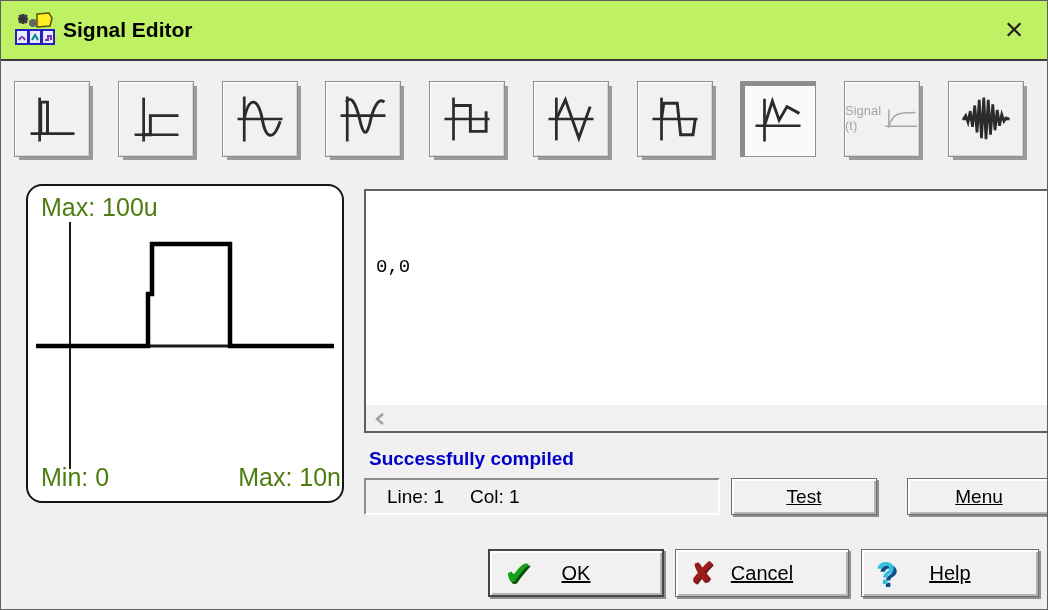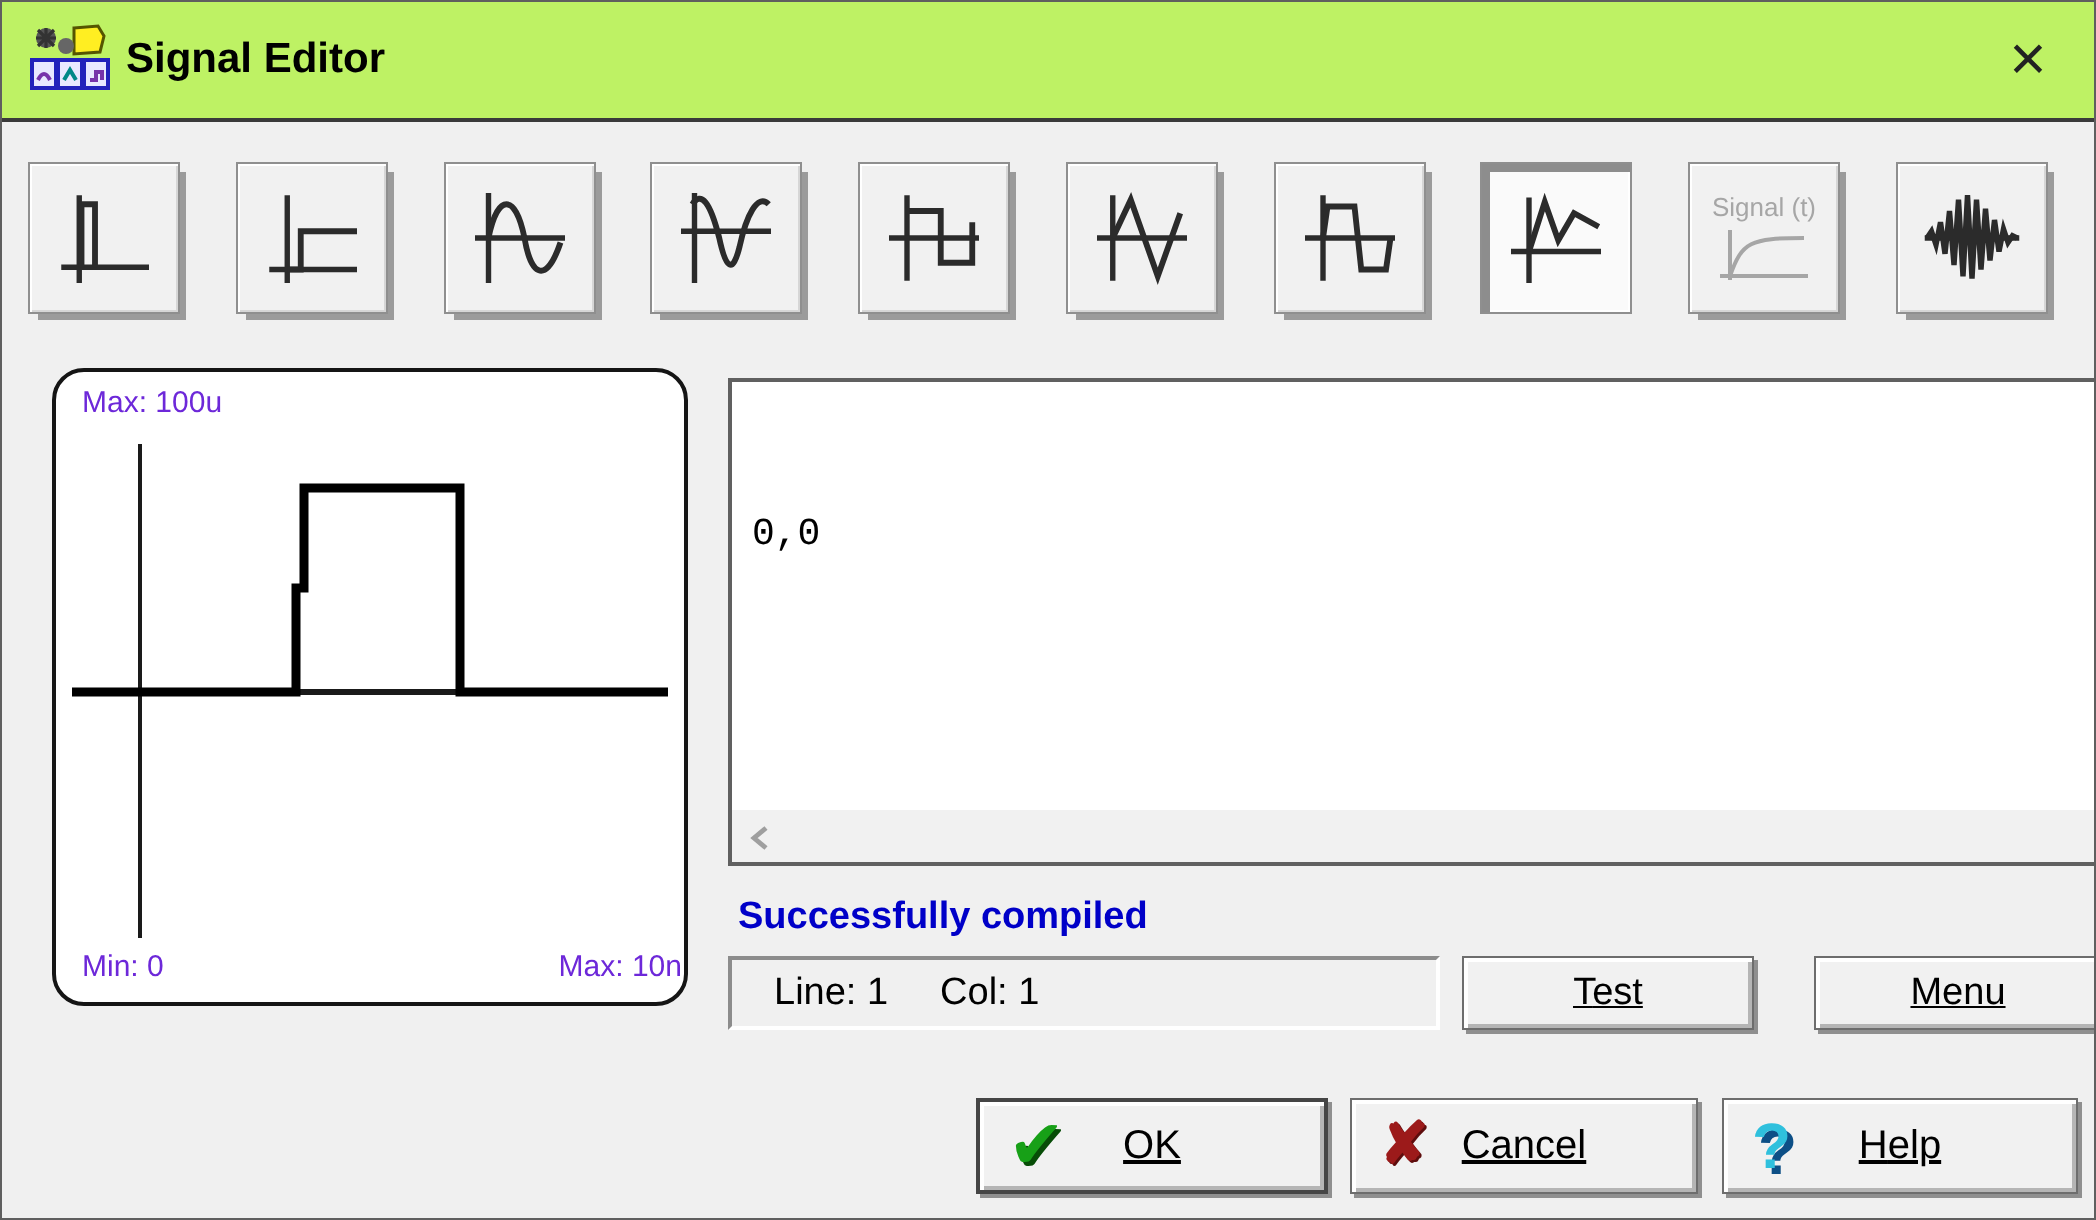--- a/index.html
+++ b/index.html
@@ -9,31 +9,31 @@
     font-family:"Liberation Sans",sans-serif;color:#000;
   }
   
   .titlebar{position:absolute;left:0;top:0;right:0;height:58px;background:#bef264;border-bottom:2px solid #3a3a3a;}
   .app-icon{position:absolute;left:14px;top:11px;width:40px;height:36px;}
   .title-text{position:absolute;left:62px;top:0;height:58px;line-height:58px;font-size:21px;font-weight:600;}
   .close-btn{position:absolute;right:8px;top:0;width:50px;height:56px;display:flex;align-items:center;justify-content:center;font-size:32px;font-weight:300;color:#222;}
   
   .tbtn{position:absolute;top:80px;width:76px;height:76px;box-sizing:border-box;background:#f1f1f1;
     border:1px solid #8f8f8f;box-shadow:inset 1px 1px 0 #ffffff,inset -1px -1px 0 #d6d6d6,4px 4px 0 -1px #9b9b9b;
-    display:flex;align-items:center;justify-content:center;flex-direction:column;}
+    display:flex;align-items:center;justify-content:center;flex-direction:row;}
   .tbtn.selected{background:#fafafa;box-shadow:inset 4px 4px 0 #8d8d8d,inset -1px -1px 0 #ffffff;}
   .tbtn svg{display:block;}
   .wave{stroke:#2b2b2b;fill:none;stroke-width:2.4;}
   .wave-thick{stroke:#2b2b2b;fill:none;stroke-width:2.6;}
   .gray-wave{stroke:#a6a6a6;fill:none;stroke-width:2;}
   .sigt-label{font-size:13px;color:#a6a6a6;margin-bottom:2px;}
   
   .preview{position:absolute;left:25px;top:183px;width:318px;height:319px;box-sizing:border-box;background:#ffffff;border:2px solid #151515;border-radius:16px;}
   .preview svg{position:absolute;left:0;top:0;}
-  .pv-label{position:absolute;font-size:15px;color:#6d28d9;white-space:nowrap;}
+  .pv-label{position:absolute;font-size:25px;color:#4d7c0f;white-space:nowrap;}
   .pv-ymax{left:13px;top:7px;}
   .pv-ymin{left:13px;bottom:9px;}
   .pv-xmax{right:1px;bottom:9px;}
   
   .editor{position:absolute;left:363px;top:188px;width:762px;height:244px;box-sizing:border-box;background:#ffffff;border:2px solid #606060;}
   .editor-text{position:absolute;left:10px;top:4px;right:40px;bottom:30px;font-family:"Liberation Mono","DejaVu Sans Mono",monospace;font-size:19px;line-height:29px;white-space:pre;overflow:hidden;}
   .vscroll{position:absolute;right:0;top:0;bottom:0;width:34px;background:#f1f1f1;}
   .hscroll{position:absolute;left:0;right:34px;bottom:0;height:26px;background:#f1f1f1;}
   .sarrow{position:absolute;}
   .sarrow svg{display:block;}

